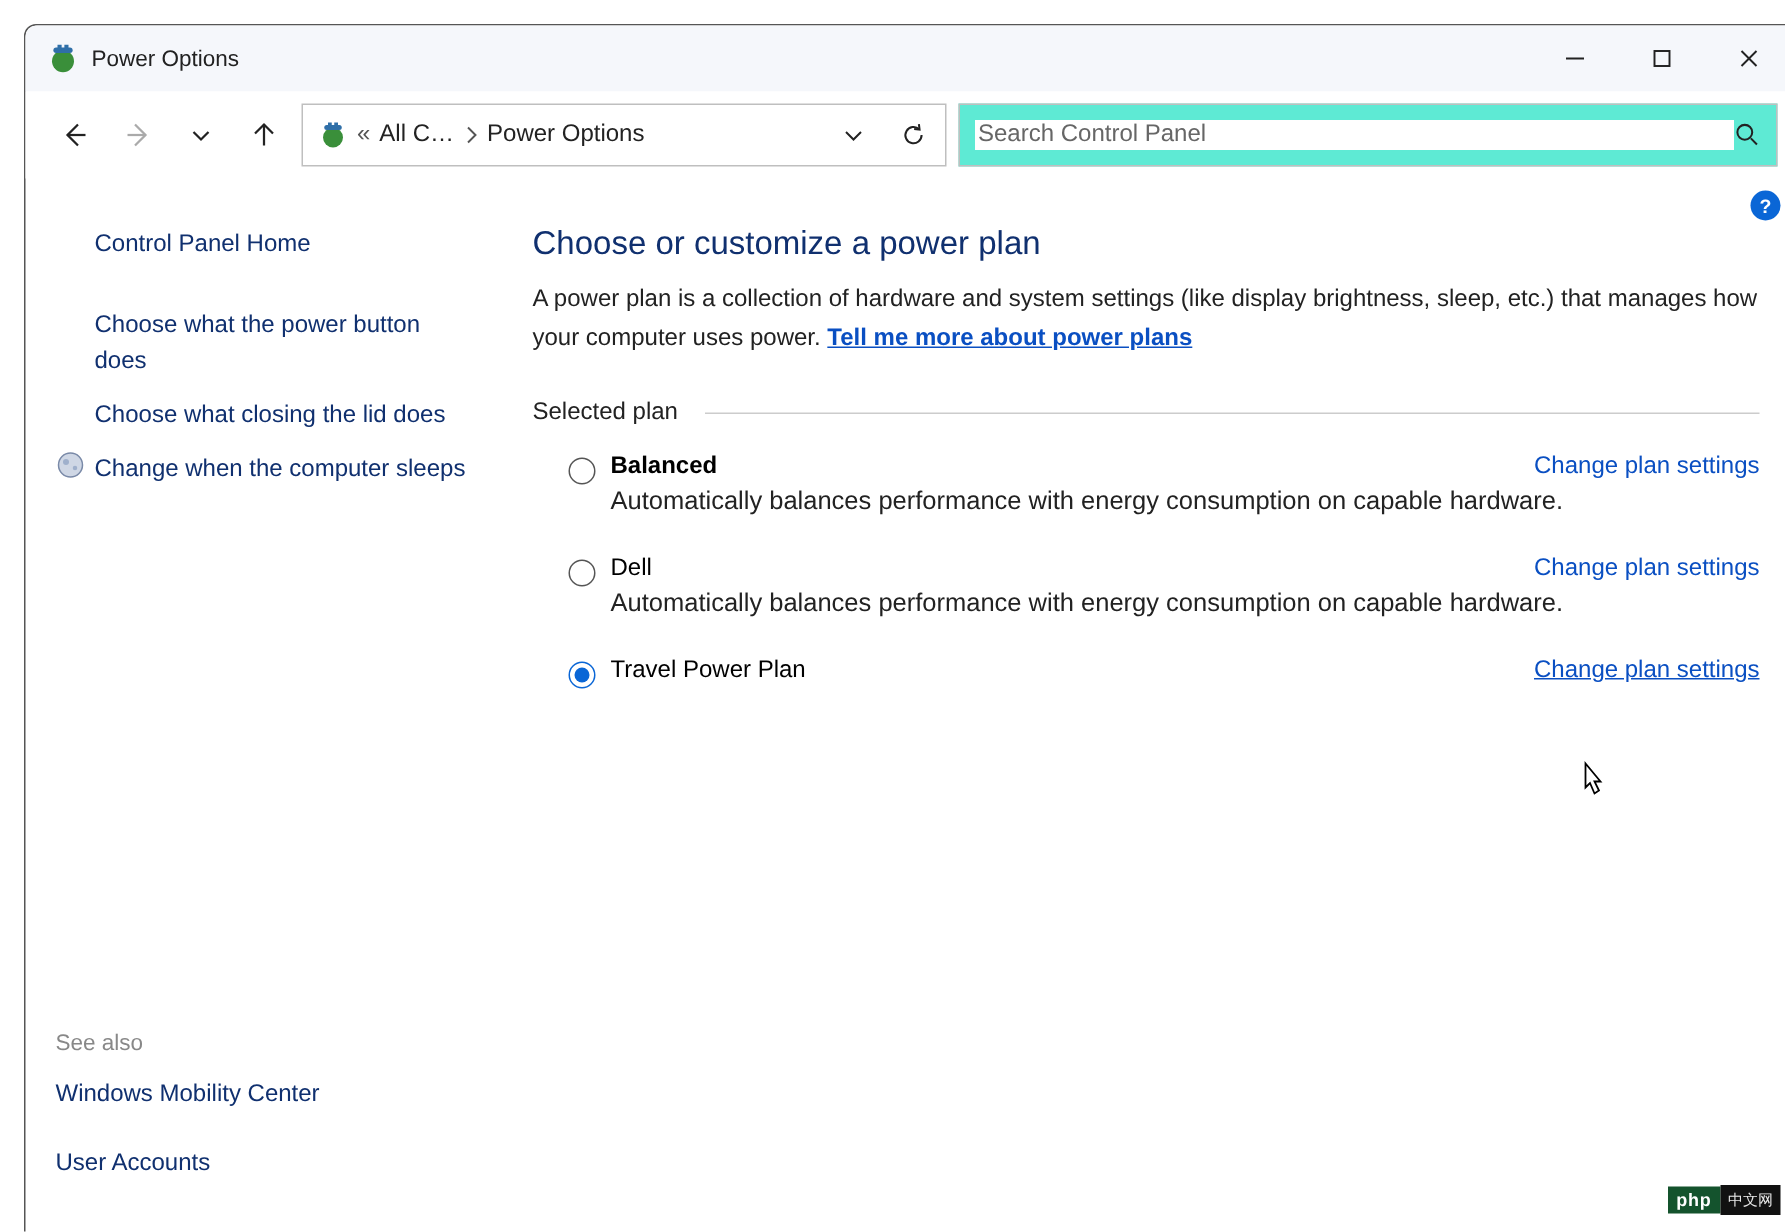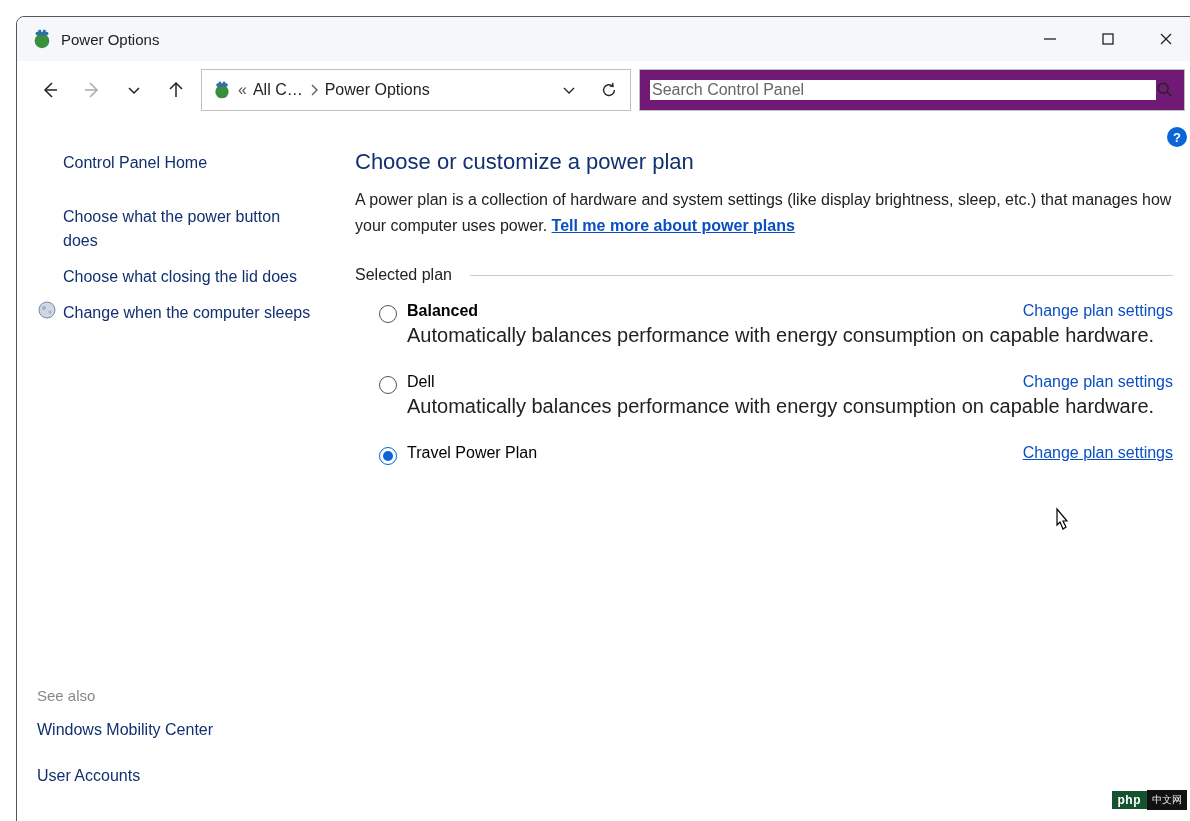--- a/index.html
+++ b/index.html
@@ -77,21 +77,21 @@
   .addressbar .drop, .addressbar .refresh {
     width: 34px; height: 34px; display:flex; align-items:center; justify-content:center; color:#222;
   }
   .searchbar {
     flex: 1;
     height: 42px;
     border: 1px solid #bfbfbf;
     display: flex;
     align-items: center;
     padding: 4px 10px;
-    background: #701a75;
+    background: #5eead4;
   }
   .searchbar input {
     flex: 1;
     border: 0; outline: 0;
     font-size: 16px;
     color: #333;
     font-family: inherit;
   }
   .searchbar input::placeholder { color: #666; }
   .searchbar .search-icon { color: #222; }
@@ -190,21 +190,21 @@
     content:""; width:10px; height:10px; border-radius:50%; background:#0a66d6;
   }
   .plan .plan-body { flex: 1; }
   .plan .plan-head {
     display:flex; justify-content:space-between; align-items:flex-start;
   }
   .plan .plan-name { font-size: 16px; color:#000; }
   .plan .plan-name.bold { font-weight: 700; }
   .plan .plan-link { color:#0a4fc2; font-size:16px; text-decoration:none; }
   .plan .plan-link.hover { text-decoration: underline; }
-  .plan .plan-desc { font-size:20px; color:#222; margin-top:4px; }
+  .plan .plan-desc { font-size:17px; color:#222; margin-top:4px; }
   .cursor {
     position:absolute;
     left: 1032px;
     top: 490px;
     pointer-events:none;
   }
   .footer-badge {
     position:absolute;
     right: 14px;
     bottom: 22px;

